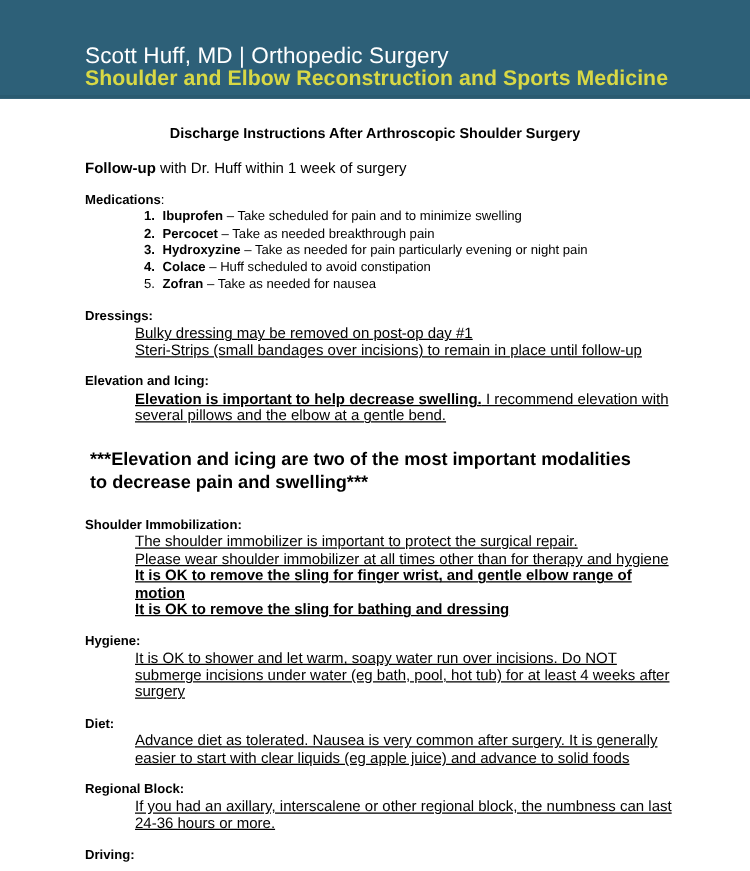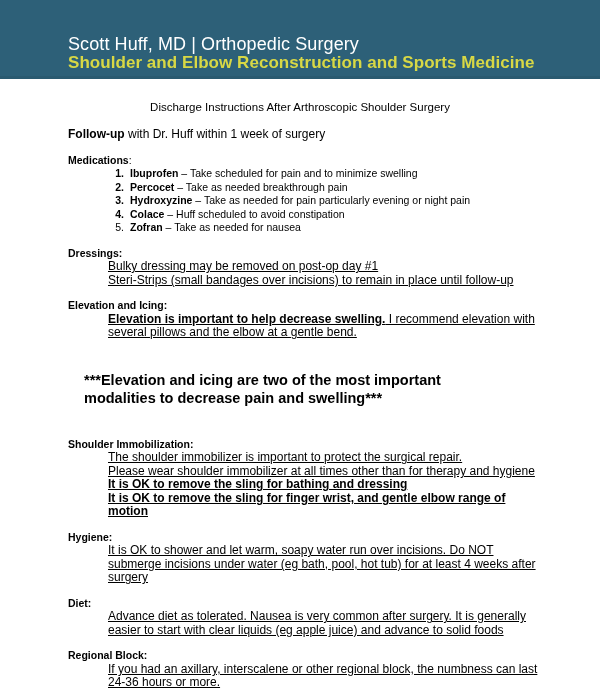--- a/index.html
+++ b/index.html
@@ -55,21 +55,21 @@
   
   .doc {
     box-sizing: border-box;
     padding: 0 60px 0 68px;
     position: relative;
   }
 
   .doc-title {
     text-align: center;
     font-size: 11.5px;
-    font-weight: normal;
+    font-weight: bold;
     margin: 22px 0 0 0;
     padding-right: 8px;
   }
 
   .para {
     font-size: 12px;
     line-height: 13.5px;
     margin: 0;
   }
 
@@ -111,21 +111,21 @@
     left: 0;
     width: 16px;
     text-align: right;
   }
 
   
   .callout {
     font-size: 14.5px;
     font-weight: bold;
     line-height: 18px;
-    margin: 16px;
+    margin: 4px;
     padding-right: 30px;
   }
 </style>
 </head>
 <body>
 
 <div class="banner">
   <div class="banner-title">Scott Huff, MD | Orthopedic Surgery</div>
   <div class="banner-subtitle">Shoulder and Elbow Reconstruction and Sports Medicine</div>
 </div>
@@ -162,22 +162,22 @@
 
   <div class="spacer-lg"></div>
 
   <p class="callout">***Elevation and icing are two of the most important modalities to decrease pain and swelling***</p>
 
   <div class="spacer-lg"></div>
 
   <p class="sec-head">Shoulder Immobilization:</p>
   <p class="indent">The shoulder immobilizer is important to protect the surgical repair.</p>
   <p class="indent">Please wear shoulder immobilizer at all times other than for therapy and hygiene</p>
+  <p class="indent b">It is OK to remove the sling for finger wrist, and gentle elbow range of motion</p>
   <p class="indent b">It is OK to remove the sling for bathing and dressing</p>
-  <p class="indent b">It is OK to remove the sling for finger wrist, and gentle elbow range of motion</p>
 
   <div class="spacer-md"></div>
 
   <p class="sec-head">Hygiene:</p>
   <p class="indent">It is OK to shower and let warm, soapy water run over incisions. Do NOT submerge incisions under water (eg bath, pool, hot tub) for at least 4 weeks after surgery</p>
 
   <div class="spacer-md"></div>
 
   <p class="sec-head">Diet:</p>
   <p class="indent">Advance diet as tolerated. Nausea is very common after surgery. It is generally easier to start with clear liquids (eg apple juice) and advance to solid foods</p>

